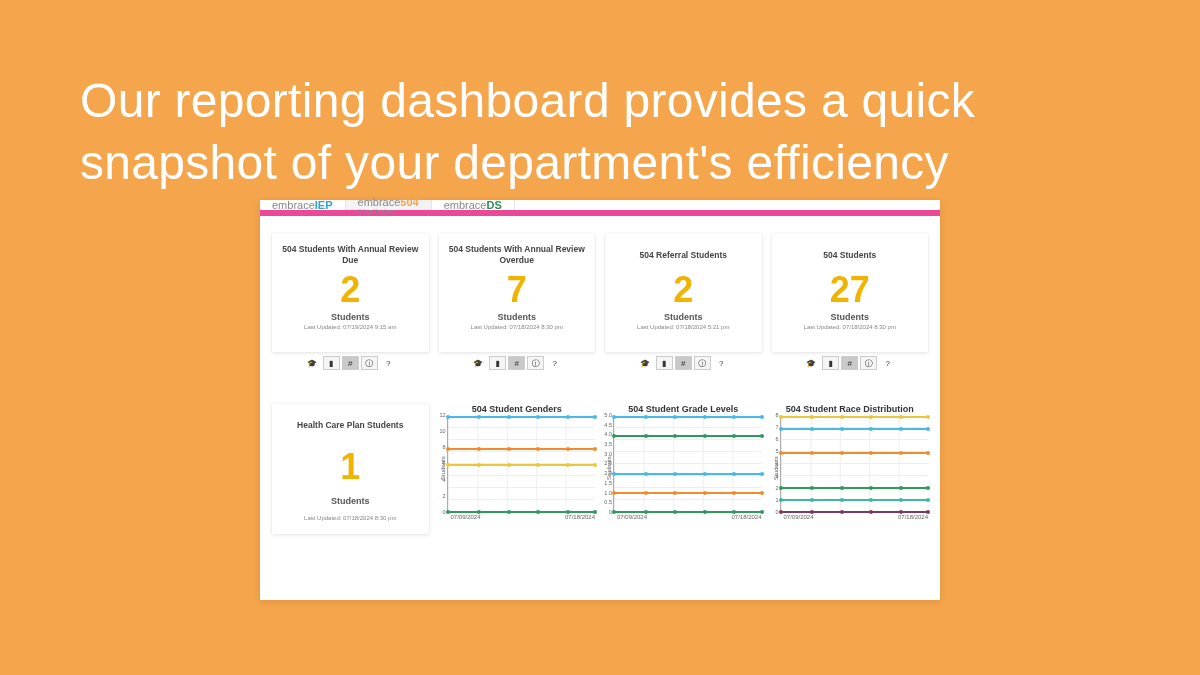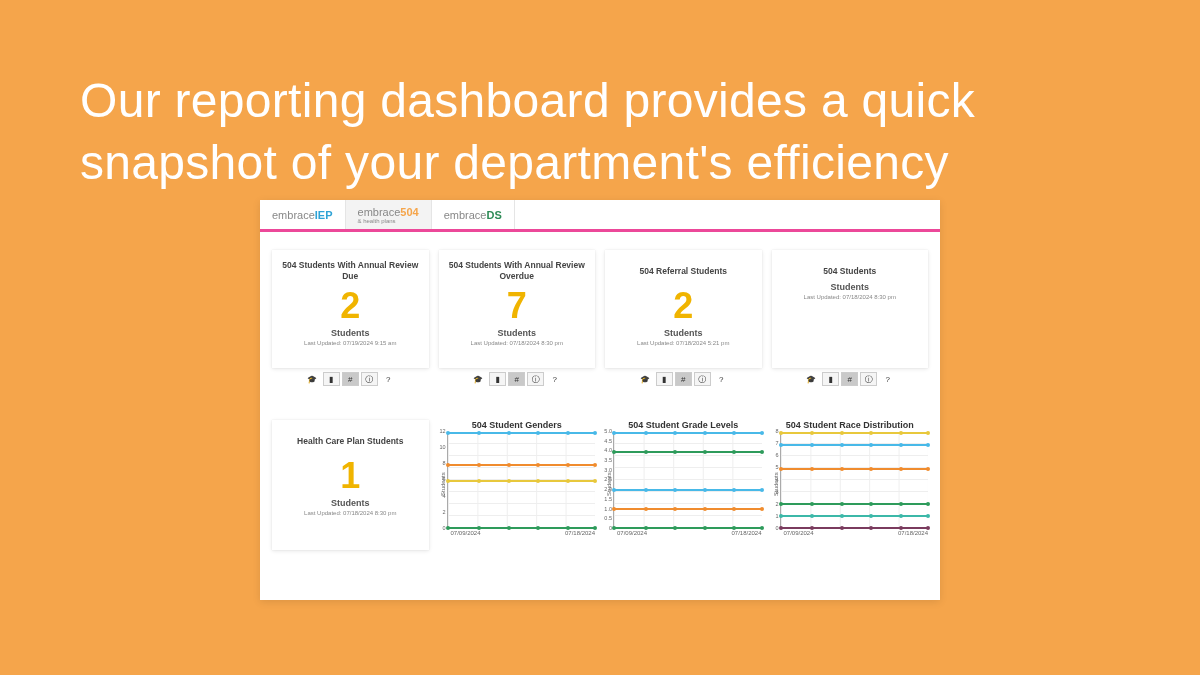--- a/index.html
+++ b/index.html
@@ -26,22 +26,22 @@
     position: absolute;
     top: 200px;
     left: 260px;
     width: 680px;
     height: 400px;
     background: #ffffff;
     box-shadow: 0 2px 8px rgba(0,0,0,0.1);
   }
   .tabs {
     display: flex;
-    border-bottom: 3px solid #ec4899;
-    height: 32px;
+    border-bottom: 6px solid #ec4899;
+    height: 16px;
     align-items: stretch;
   }
   .tab {
     padding: 0 12px;
     display: flex;
     align-items: center;
     font-size: 11px;
     border-right: 1px solid #e5e5e5;
     cursor: pointer;
   }
@@ -238,20 +238,21 @@
         <div class="stat-updated">Last Updated: 07/18/2024 8:30 pm</div>
       </div>
       <div class="stat-card">
         <div class="stat-title">504 Referral Students</div>
         <div class="stat-value">2</div>
         <div class="stat-label">Students</div>
         <div class="stat-updated">Last Updated: 07/18/2024 5:21 pm</div>
       </div>
       <div class="stat-card">
         <div class="stat-title">504 Students</div>
+        <div class="stat-value">27</div>
         <div class="stat-label">Students</div>
         <div class="stat-updated">Last Updated: 07/18/2024 8:30 pm</div>
       </div>
     </div>
 
     <div class="icon-row">
       <div class="icon-group">
         <div class="icon-btn plain">🎓</div>
         <div class="icon-btn">▮</div>
         <div class="icon-btn dark">#</div>
@@ -277,21 +278,21 @@
         <div class="icon-btn">▮</div>
         <div class="icon-btn dark">#</div>
         <div class="icon-btn">ⓘ</div>
         <div class="icon-btn plain">?</div>
       </div>
     </div>
 
     <div class="bottom-row">
 
       <div class="bottom-card">
-        <div class="stat-card" style="min-height:130px;">
+        <div class="stat-card" style="min-height:130px;gap:7px;">
           <div class="stat-title">Health Care Plan Students</div>
           <div class="stat-value">1</div>
           <div class="stat-label">Students</div>
           <div class="stat-updated">Last Updated: 07/18/2024 8:30 pm</div>
         </div>
       </div>
 
       <div class="bottom-card">
         <div class="chart-title">504 Student Genders</div>
         <div class="chart-wrap">

